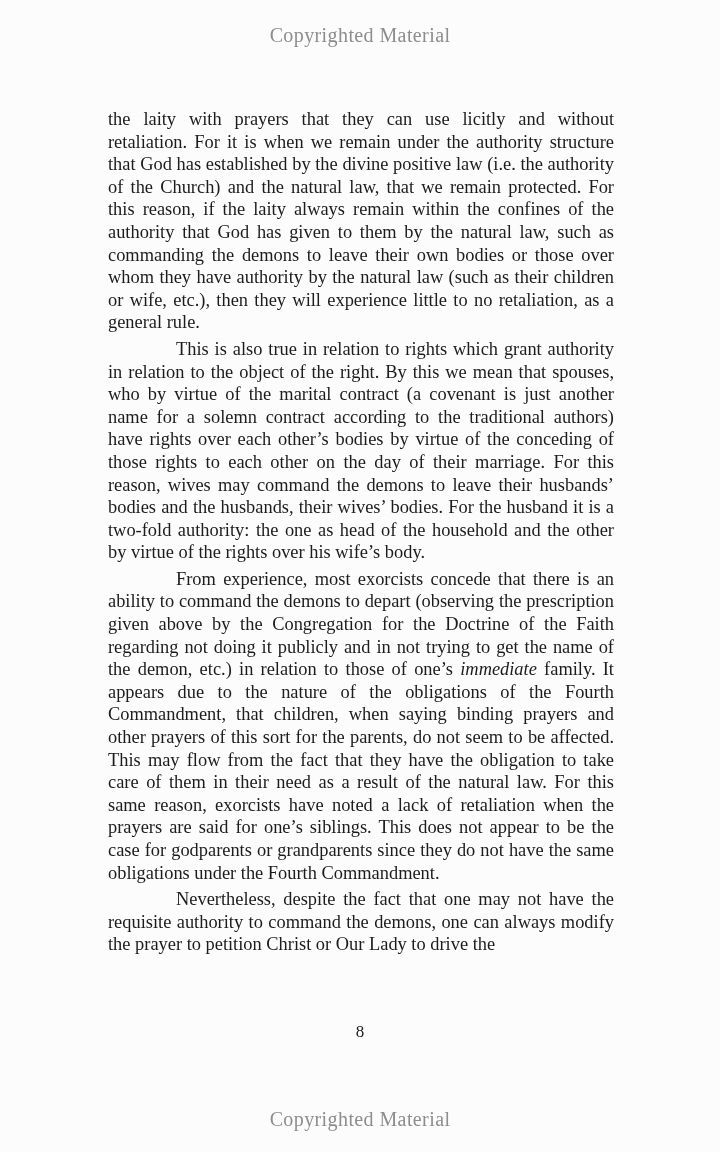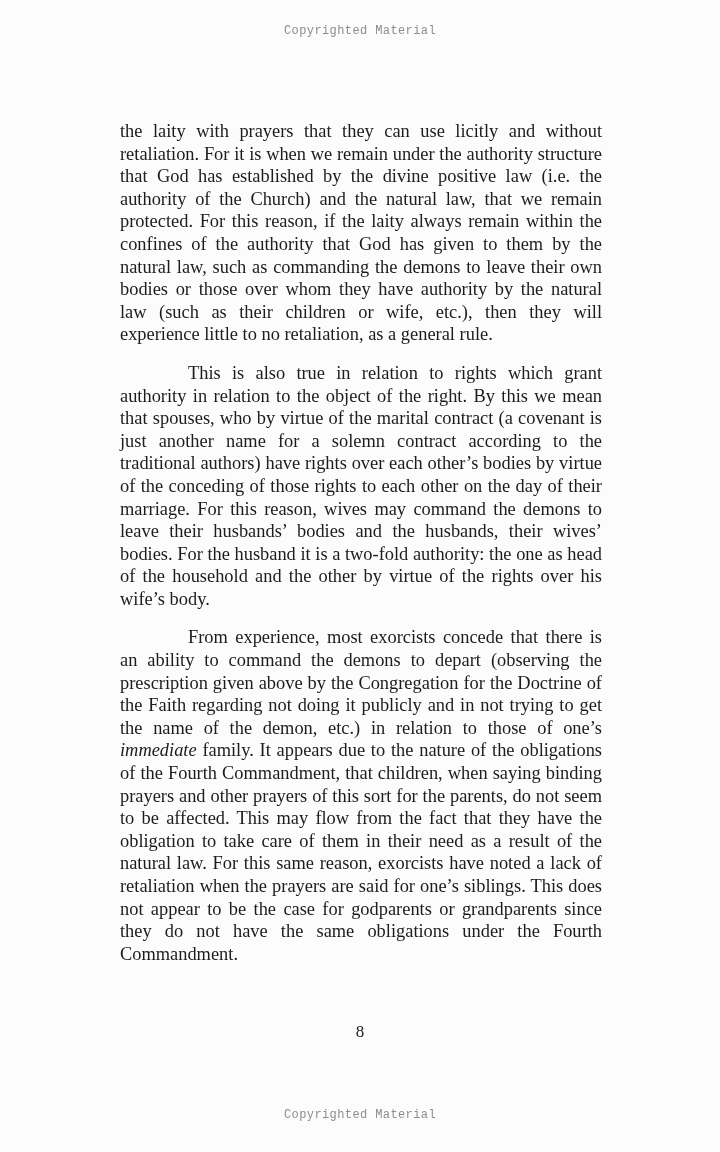--- a/index.html
+++ b/index.html
@@ -19,41 +19,41 @@
     top: 0;
     width: 720px;
     height: 1152px;
     background: #fcfcfc;
   }
   .notice {
     position: absolute;
     left: 0;
     width: 720px;
     text-align: center;
-    font-family: Liberation Mono, monospace;
-    font-size: 12px;
+    font-family: Liberation Serif, serif;
+    font-size: 20px;
     font-weight: 500;
     letter-spacing: 0.4px;
     color: #8d8d8d;
   }
   .notice-top { top: 24px; }
   .notice-bottom { top: 1108px; }
   .text-block {
     position: absolute;
     left: 104px;
     top: 104px;
     width: 514px;
     font-family: "Liberation Serif", serif;
     font-size: 18.4px;
     line-height: 22.6px;
     color: #1c1c1c;
     text-align: justify;
   }
   .text-block p {
-    margin: 16px;
+    margin: 4px;
     padding: 0;
   }
   .text-block p.indent {
     text-indent: 68px;
   }
   .text-block em {
   }
   .page-number {
     position: absolute;
     left: 0;
@@ -69,19 +69,20 @@
 <body>
 
 <div class="book-page">
 
   <div class="notice notice-top">Copyrighted Material</div>
 
   <div class="text-block">
     <p>the laity with prayers that they can use licitly and without retaliation. For it is when we remain under the authority structure that God has established by the divine positive law (i.e. the authority of the Church) and the natural law, that we remain protected. For this reason, if the laity always remain within the confines of the authority that God has given to them by the natural law, such as commanding the demons to leave their own bodies or those over whom they have authority by the natural law (such as their children or wife, etc.), then they will experience little to no retaliation, as a general rule.</p>
     <p class="indent">This is also true in relation to rights which grant authority in relation to the object of the right. By this we mean that spouses, who by virtue of the marital contract (a covenant is just another name for a solemn contract according to the traditional authors) have rights over each other’s bodies by virtue of the conceding of those rights to each other on the day of their marriage. For this reason, wives may command the demons to leave their husbands’ bodies and the husbands, their wives’ bodies. For the husband it is a two-fold authority: the one as head of the household and the other by virtue of the rights over his wife’s body.</p>
     <p class="indent"><span>From experience, most exorcists concede that there is an ability to command the demons to depart (observing the prescription given above by the Congregation for the Doctrine of the Faith regarding not doing it publicly and in not trying to get the name of the demon, etc.) in relation to those of one’s </span><em>immediate</em><span> family. It appears due to the nature of the obligations of the Fourth Commandment, that children, when saying binding prayers and other prayers of this sort for the parents, do not seem to be affected. This may flow from the fact that they have the obligation to take care of them in their need as a result of the natural law. For this same reason, exorcists have noted a lack of retaliation when the prayers are said for one’s siblings. This does not appear to be the case for godparents or grandparents since they do not have the same obligations under the Fourth Commandment.</span></p>
+    <p class="indent">Nevertheless, despite the fact that one may not have the requisite authority to command the demons, one can always modify the prayer to petition Christ or Our Lady to drive the</p>
   </div>
 
   <div class="page-number">8</div>
 
   <div class="notice notice-bottom">Copyrighted Material</div>
 
 </div>
 
 </body></html>

